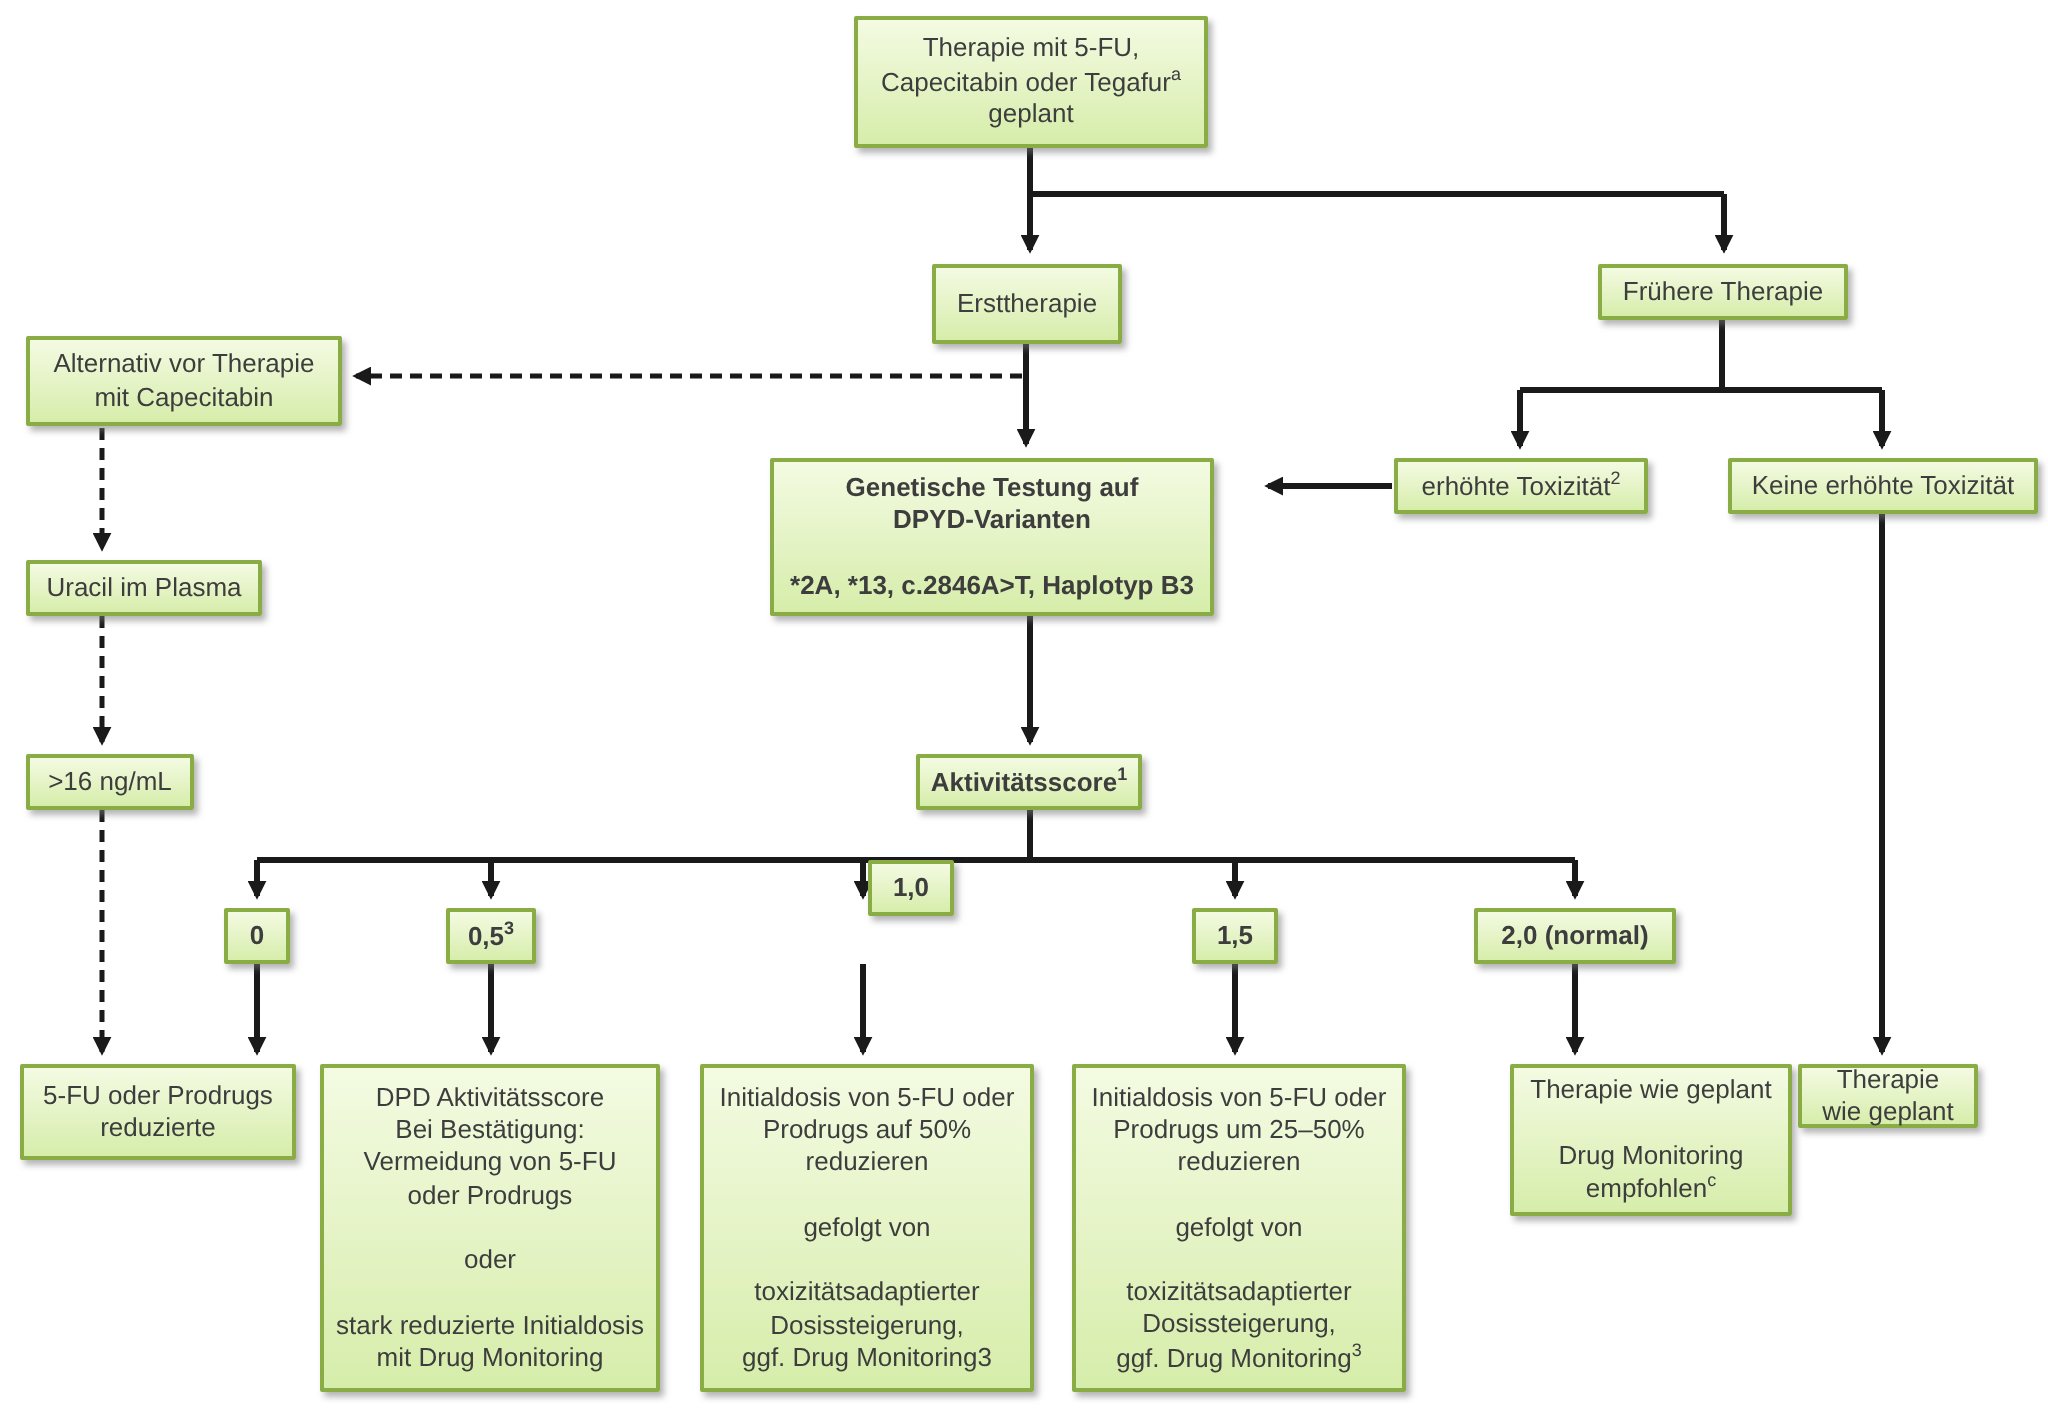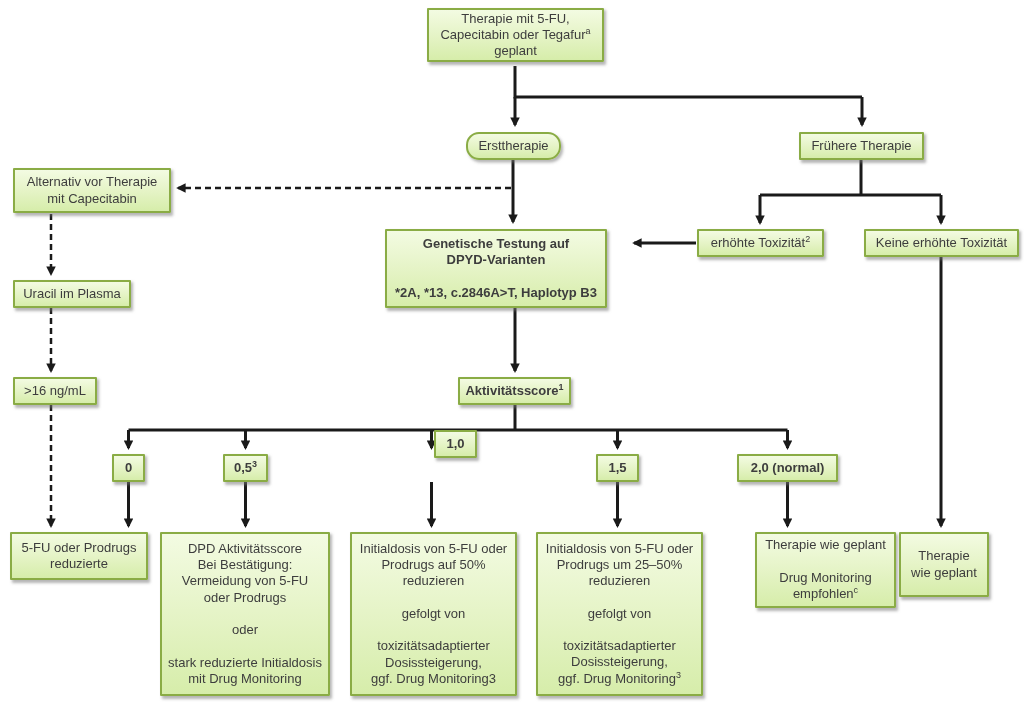--- a/index.html
+++ b/index.html
@@ -15,41 +15,41 @@
     border:2px solid #8aac45;
     border-radius:1px;
     box-shadow:2px 2.5px 3px rgba(120,120,120,.55);
     color:#3d3d3d; font-size:13px; line-height:1.26;
     padding:2px 4px;
   }
   .bold { font-weight:bold; }
   .ln { min-height:16px; width:100%; }
   sup { font-size:9px; line-height:1; }
 
-  #n-start   { left:427px; top:8px;   width:177px; height:54px; }
-  #n-erst    { left:466px; top:132px; width:95px;  height:28px;border-radius:13px; }
+  #n-start   { left:427px; top:8px;   width:177px; height:66px; }
+  #n-erst    { left:466px; top:132px; width:95px;  height:40px; }
   #n-frueh   { left:799px; top:132px; width:125px; height:28px;justify-content:center; }
   #n-alt     { left:13px;  top:168px; width:158px; height:45px; }
   #n-gen     { left:385px; top:229px; width:222px; height:79px; }
   #n-tox     { left:697px; top:229px; width:127px; height:28px; }
   #n-ktox    { left:864px; top:229px; width:155px; height:28px; }
   #n-uracil  { left:13px;  top:280px; width:118px; height:28px; }
   #n-cutoff  { left:13px;  top:377px; width:84px;  height:28px; }
   #n-score   { left:458px; top:377px; width:113px; height:28px; }
   #n-s0      { left:112px; top:454px; width:33px;  height:28px; }
   #n-s05     { left:223px; top:454px; width:45px;  height:28px; }
   #n-s10     { left:410px; top:430px; width:43px;  height:28px;margin-left:24px; }
   #n-s15     { left:596px; top:454px; width:43px;  height:28px; }
   #n-s20     { left:737px; top:454px; width:101px; height:28px; }
   #n-r0      { left:10px;  top:532px; width:138px; height:48px; }
   #n-r05     { left:160px; top:532px; width:170px; height:164px; }
   #n-r10     { left:350px; top:532px; width:167px; height:164px; }
   #n-r15     { left:536px; top:532px; width:167px; height:164px; }
   #n-r20     { left:755px; top:532px; width:141px; height:76px; }
-  #n-rk      { left:899px; top:532px; width:90px;  height:65px; }
+  #n-rk      { left:899px; top:532px; width:90px;  height:32px; }
 </style>
 </head>
 <body>
 
 <div id="canvas">
 
   <svg class="arrows" width="1024" height="705" viewBox="0 0 1024 705">
     <defs>
       <marker id="arr" viewBox="0 0 10 10" refX="8" refY="5" markerWidth="9.5" markerHeight="9.5" orient="auto" markerUnits="userSpaceOnUse">
         <path d="M0,0 L10,5 L0,10 Z" fill="#1a1a1a"></path>

